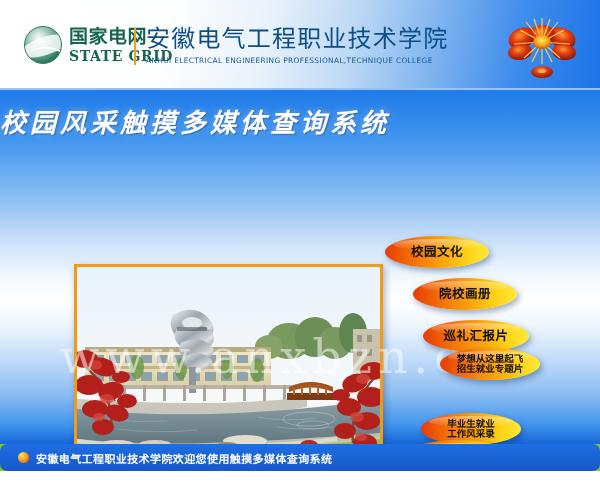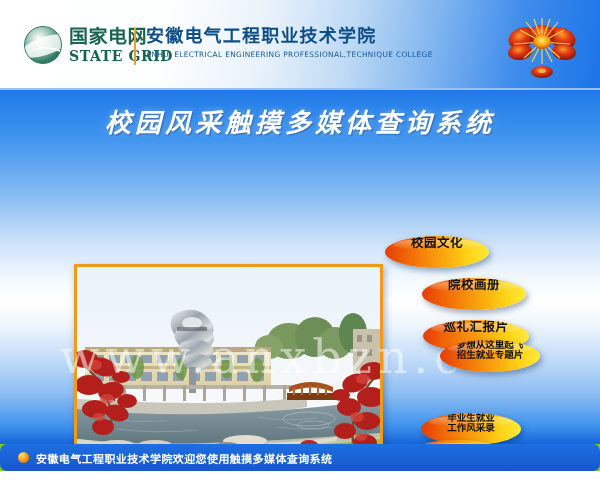--- a/index.html
+++ b/index.html
@@ -103,22 +103,22 @@
     height: 37px;
     background: #f0a020;
   }
 
   .college-block {
     position: absolute;
     left: 146px;
     top: 27px;
   }
   .college-cn {
-    font-size: 18px;
-    font-weight: bold;
+    font-size: 24px;
+    font-weight: normal;
     color: #0e4e86;
     letter-spacing: 1.2px;
     line-height: 1;
     white-space: nowrap;
     font-family: "DejaVu Sans", "Liberation Sans", sans-serif;
   }
   .college-en {
     margin-top: 5px;
     font-size: 7.4px;
     font-weight: normal;
@@ -163,21 +163,21 @@
     left: 0; top: 0;
     width: 600px; height: 2px;
     background: rgba(255,255,255,.55);
   }
 
   .main-title {
     position: absolute;
     left: 0;
     top: 14px;
     width: 600px;
-    text-align: center;
+    text-align: left;
     font-size: 26px;
     font-weight: bold;
     color: #ffffff;
     letter-spacing: 4px;
     text-shadow: 1px 1px 2px rgba(20,70,140,.65), 0 0 6px rgba(255,255,255,.35);
     font-family: "DejaVu Serif", "Liberation Serif", serif;
     font-style: italic;
     white-space: nowrap;
   }
 
@@ -226,21 +226,21 @@
     width: 215px;
     height: 290px;
   }
   .pill {
     position: absolute;
     border-radius: 50%;
     background: linear-gradient(90deg,
         #e43c06 0%, #ef5c06 16%, #f7860a 38%, #fbad0d 60%, #fdd316 80%, #ffe93c 100%);
     box-shadow: 2px 3px 6px rgba(0,40,90,.4);
     display: flex;
-    align-items: flex-start;
+    align-items: center;
     justify-content: center;
     text-align: center;
     cursor: pointer;
     overflow: hidden;
   }
   .pill::after {
     content: "";
     position: absolute;
     left: 8%; top: 8%;
     width: 84%; height: 36%;
@@ -550,29 +550,29 @@
     </div>
 
     <div class="watermark-url">www.anxbzn.c</div>
 
     <div class="menu">
 
       <div class="pill" style="left:0px;  top:8px;   width:104px; height:32px;">
         <span>校园文化</span>
       </div>
 
-      <div class="pill" style="left:37px; top:50px;  width:104px; height:32px;">
+      <div class="pill" style="left:28px; top:50px;  width:104px; height:32px;">
         <span>院校画册</span>
       </div>
 
       <div class="pill" style="left:38px; top:92px;  width:106px; height:32px;">
         <span>巡礼汇报片</span>
       </div>
 
-      <div class="pill two-line" style="left:55px; top:112px; width:100px; height:32px;">
+      <div class="pill two-line" style="left:55px; top:120px; width:100px; height:32px;">
         <span>梦想从这里起飞
 招生就业专题片</span>
       </div>
 
       <div class="pill two-line" style="left:36px; top:185px; width:100px; height:32px;">
         <span>毕业生就业
 工作风采录</span>
       </div>
 
       <div class="pill" style="left:20px; top:212px; width:104px; height:32px;">

